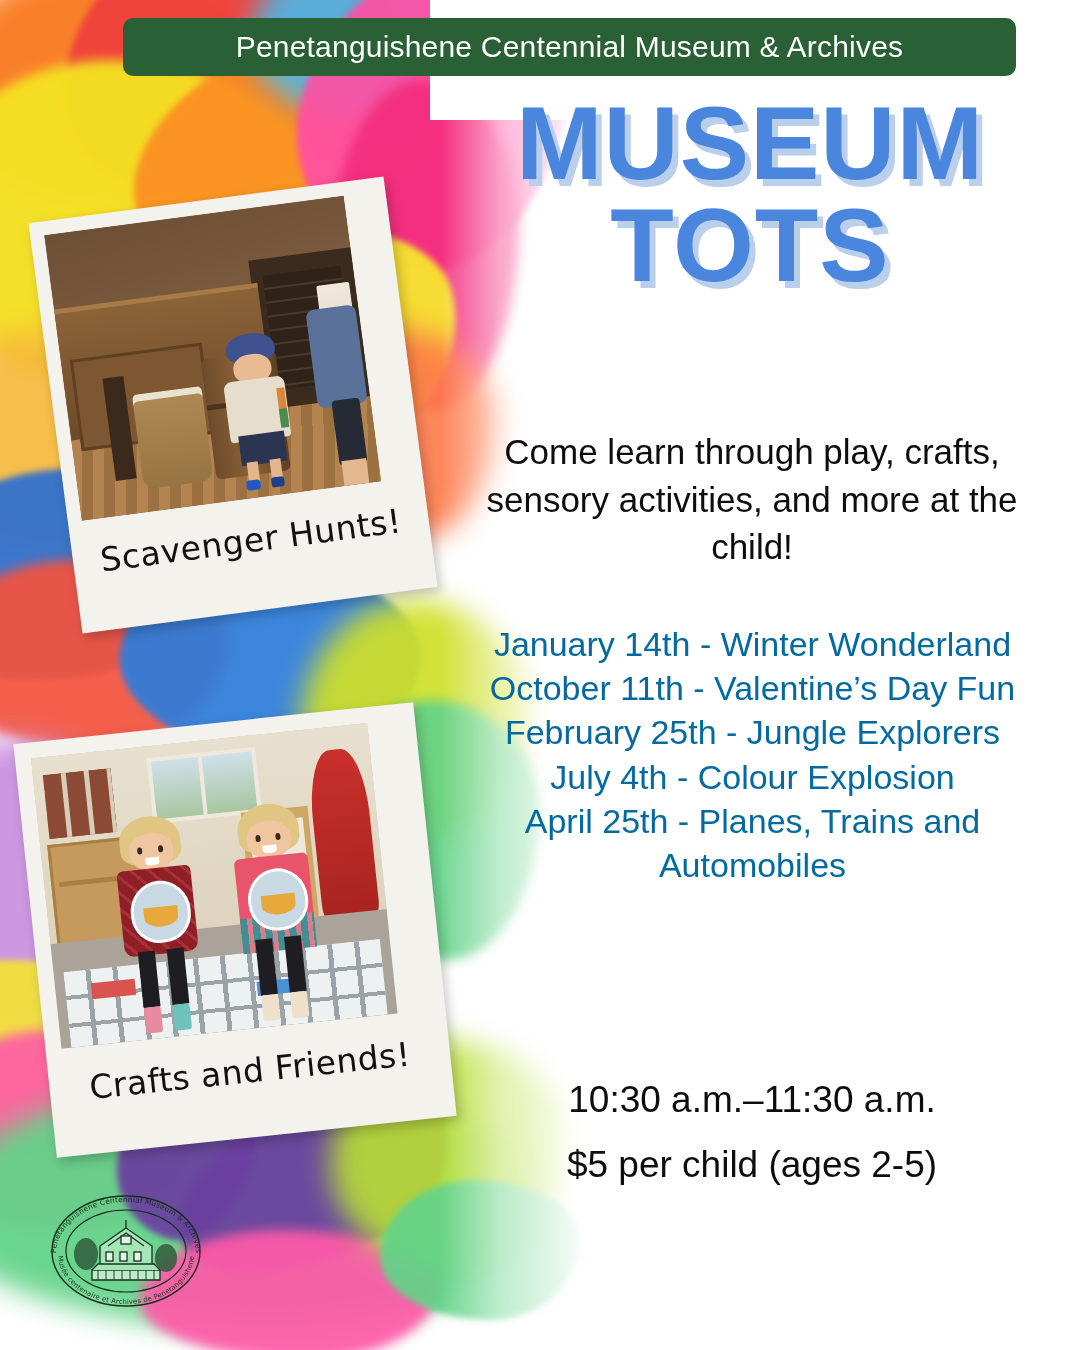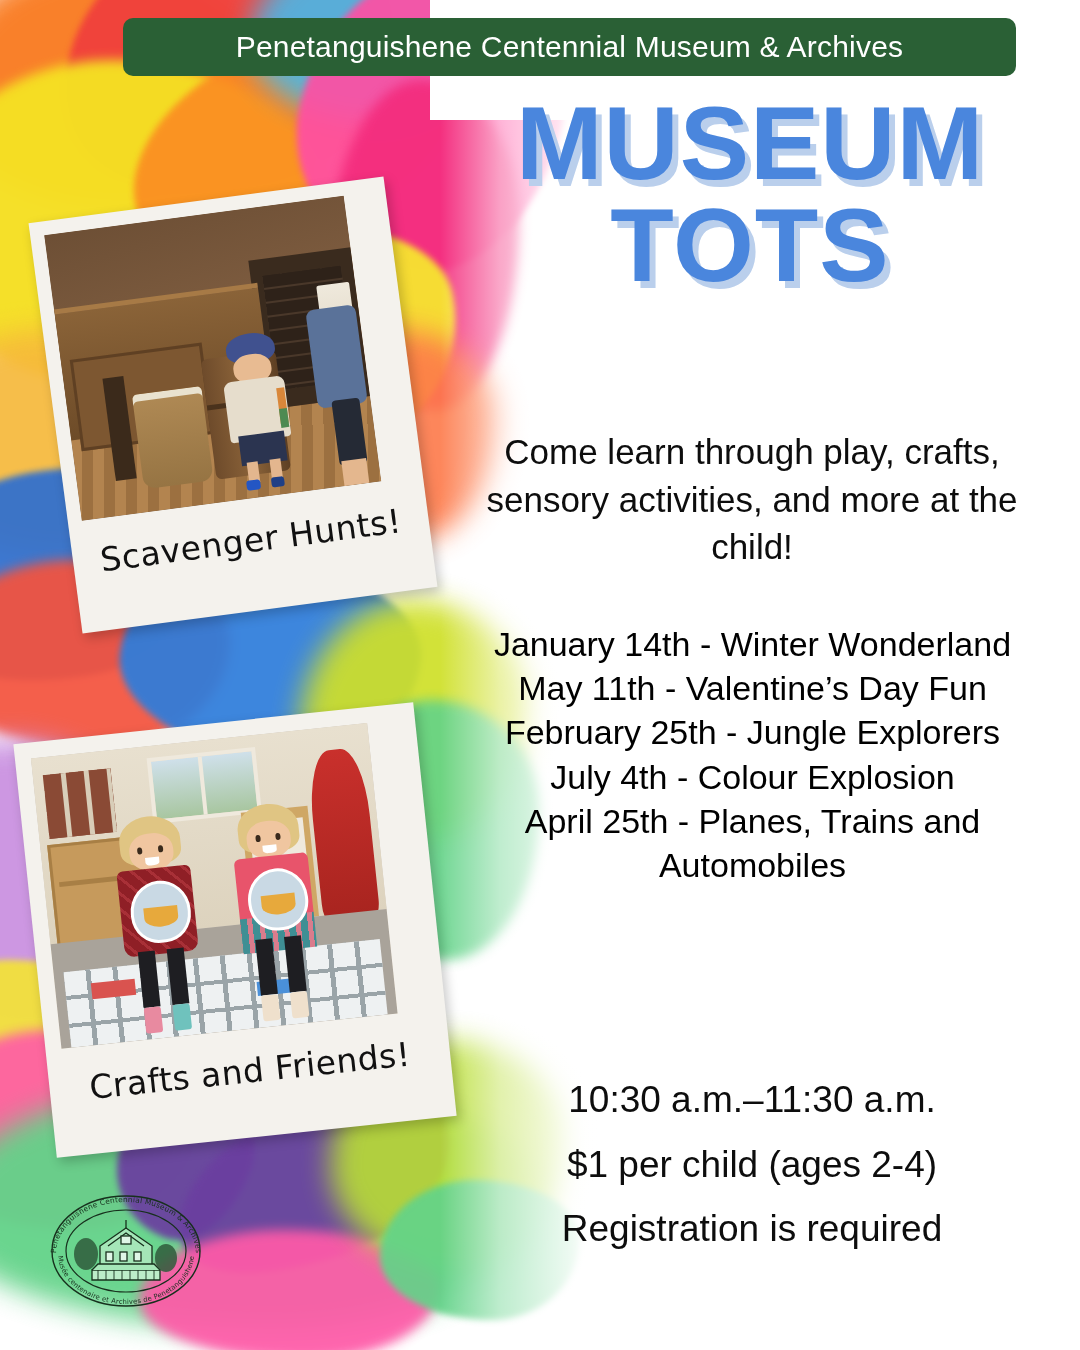--- a/index.html
+++ b/index.html
@@ -119,21 +119,21 @@
     position: absolute;
     left: 440px;
     top: 622px;
     width: 625px;
     text-align: center;
     z-index: 30;
   }
   .schedule .row {
     font-size: 34px;
     line-height: 1.3;
-    color: #000000;
+    color: #0369a1;
     white-space: normal;
     font-family: "Liberation Sans", sans-serif;
   }
 
   .details {
     position: absolute;
     left: 452px;
     top: 1062px;
     width: 600px;
     text-align: center;
@@ -352,30 +352,29 @@
 
   <div class="title-block">
     <div class="title-line l1">MUSEUM</div>
     <div class="title-line l2">TOTS</div>
   </div>
 
   <div class="intro">Come learn through play, crafts, sensory activities, and more at the child!</div>
 
   <div class="schedule">
     <div class="row">January 14th - Winter Wonderland</div>
-    <div class="row">May 11th - Valentine’s Day Fun</div>
+    <div class="row">October 11th - Valentine’s Day Fun</div>
     <div class="row">February 25th - Jungle Explorers</div>
     <div class="row">July 4th - Colour Explosion</div>
     <div class="row">April 25th - Planes, Trains and Automobiles</div>
   </div>
 
   <div class="details">
     <div class="row">10:30 a.m.–11:30 a.m.</div>
-    <div class="row">$1 per child (ages 2-4)</div>
-    <div class="row">Registration is required</div>
+    <div class="row">$5 per child (ages 2-5)</div>
   </div>
 
   <div class="polaroid" id="polaroid-1">
     <div class="photo">
       <div class="scene1">
         <div class="s1-wall"></div>
         <div class="s1-floor"></div>
         <div class="s1-shelf"></div>
         <div class="s1-drawers"></div>
         <div class="s1-cloth"></div>

